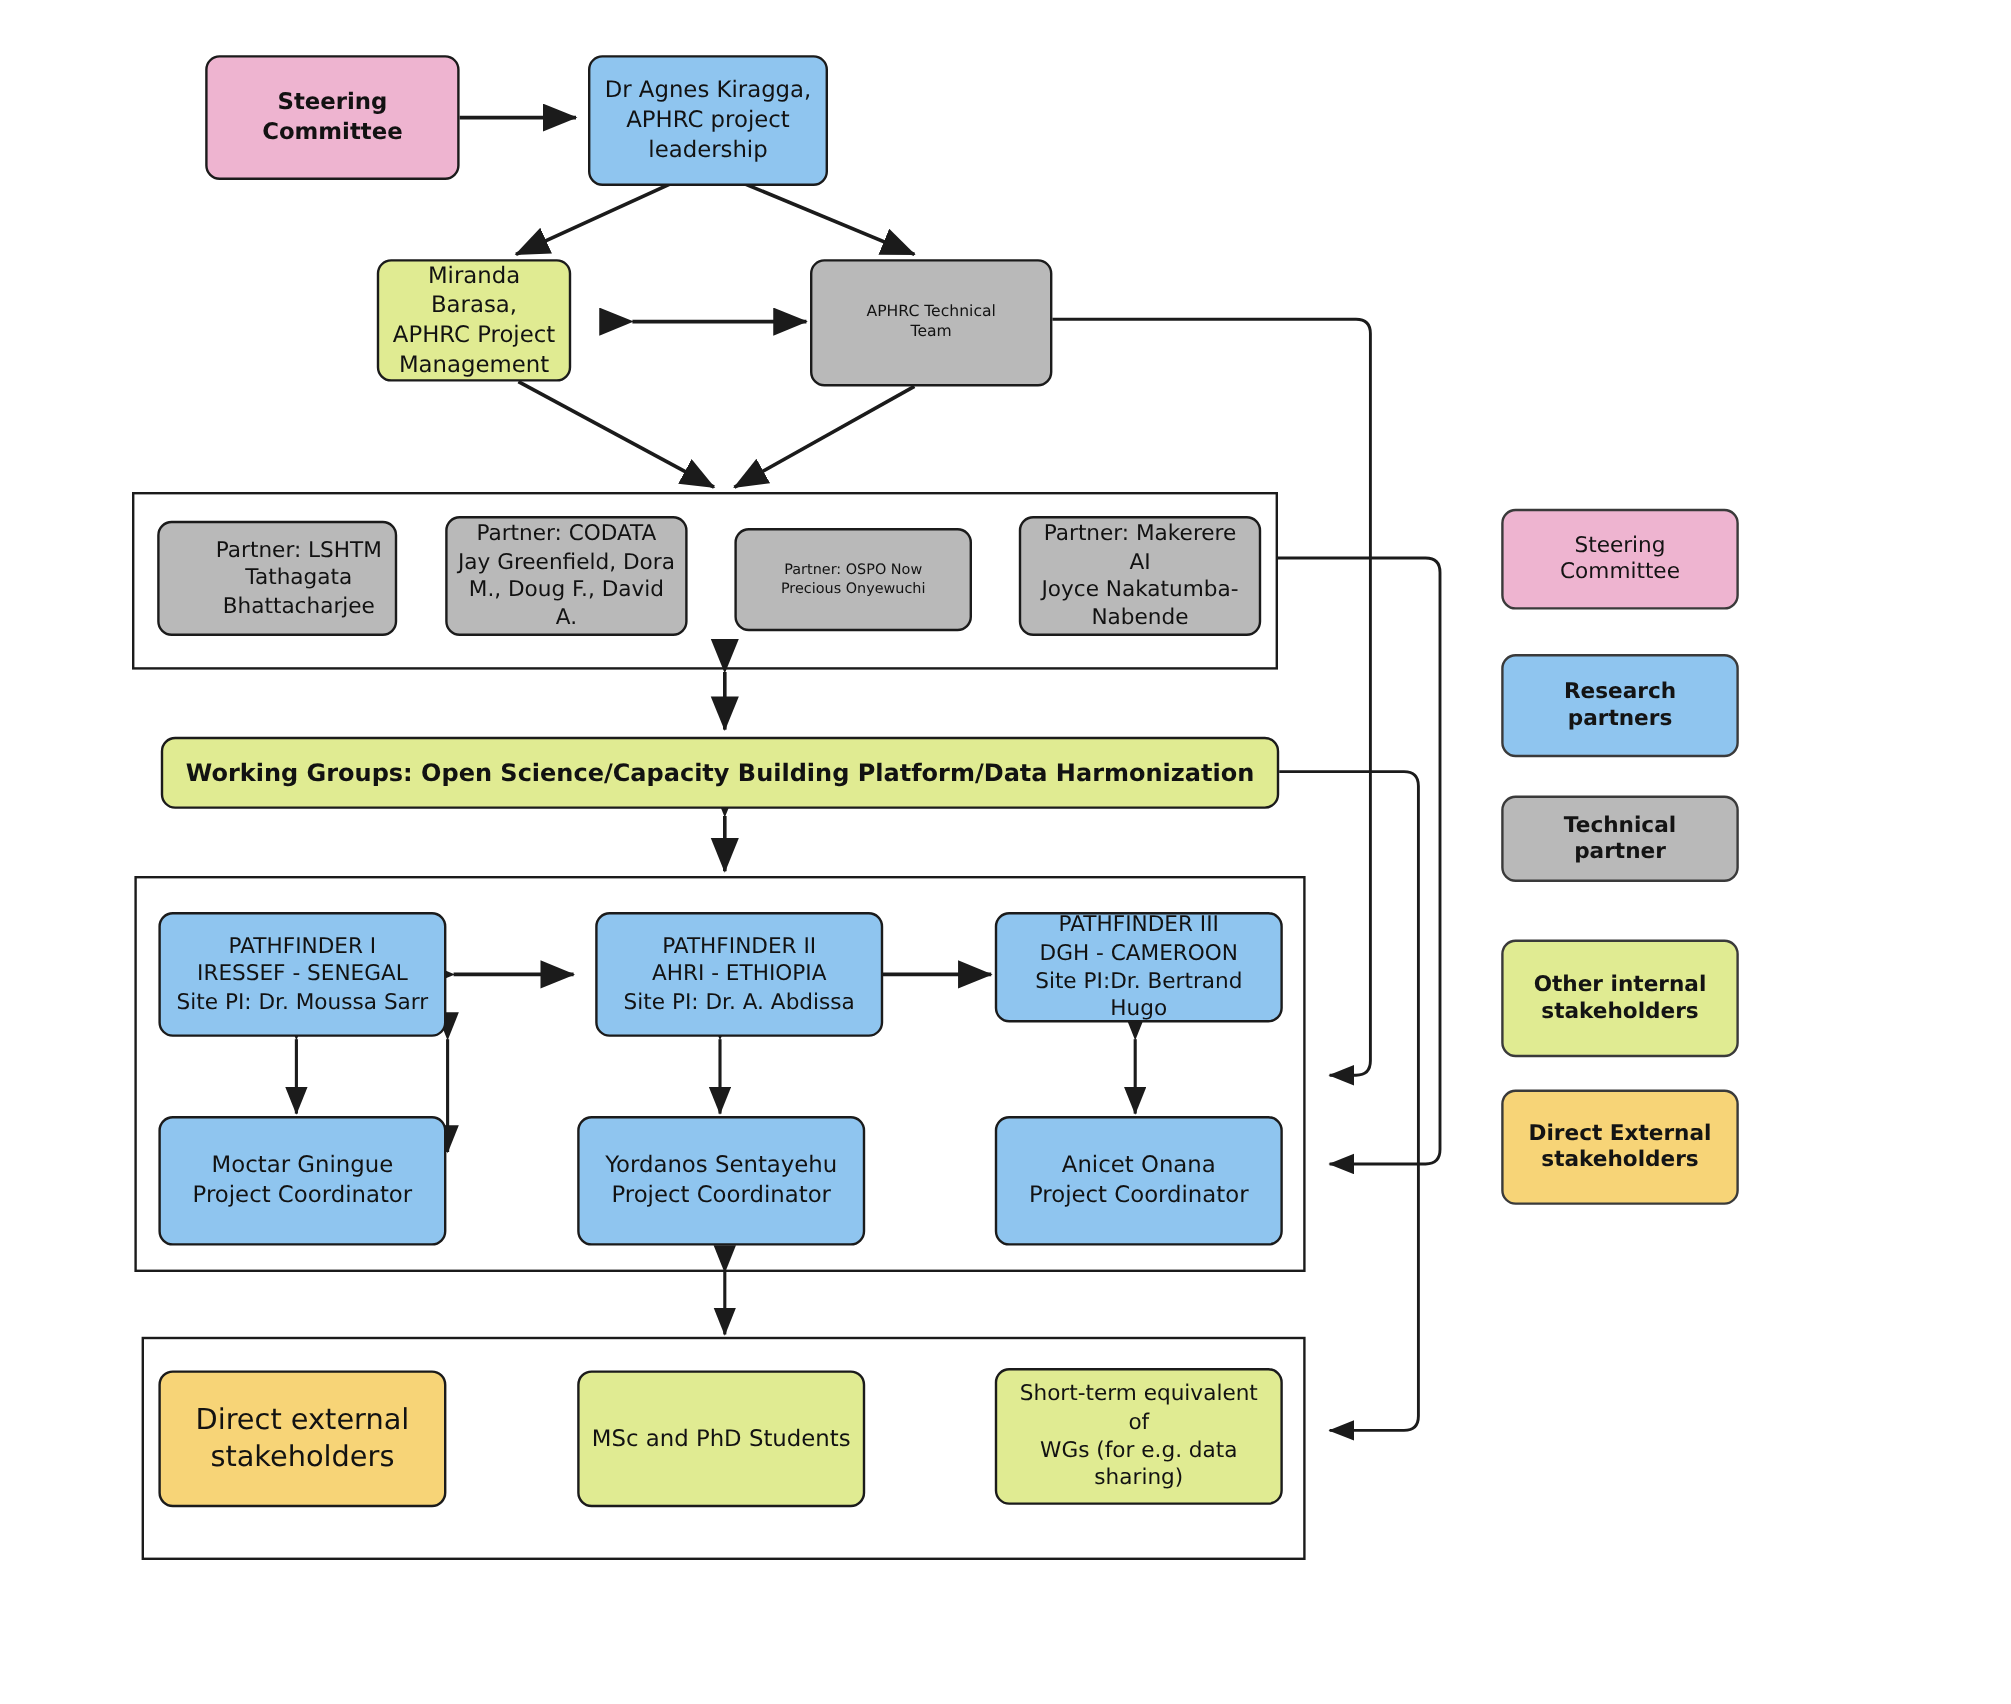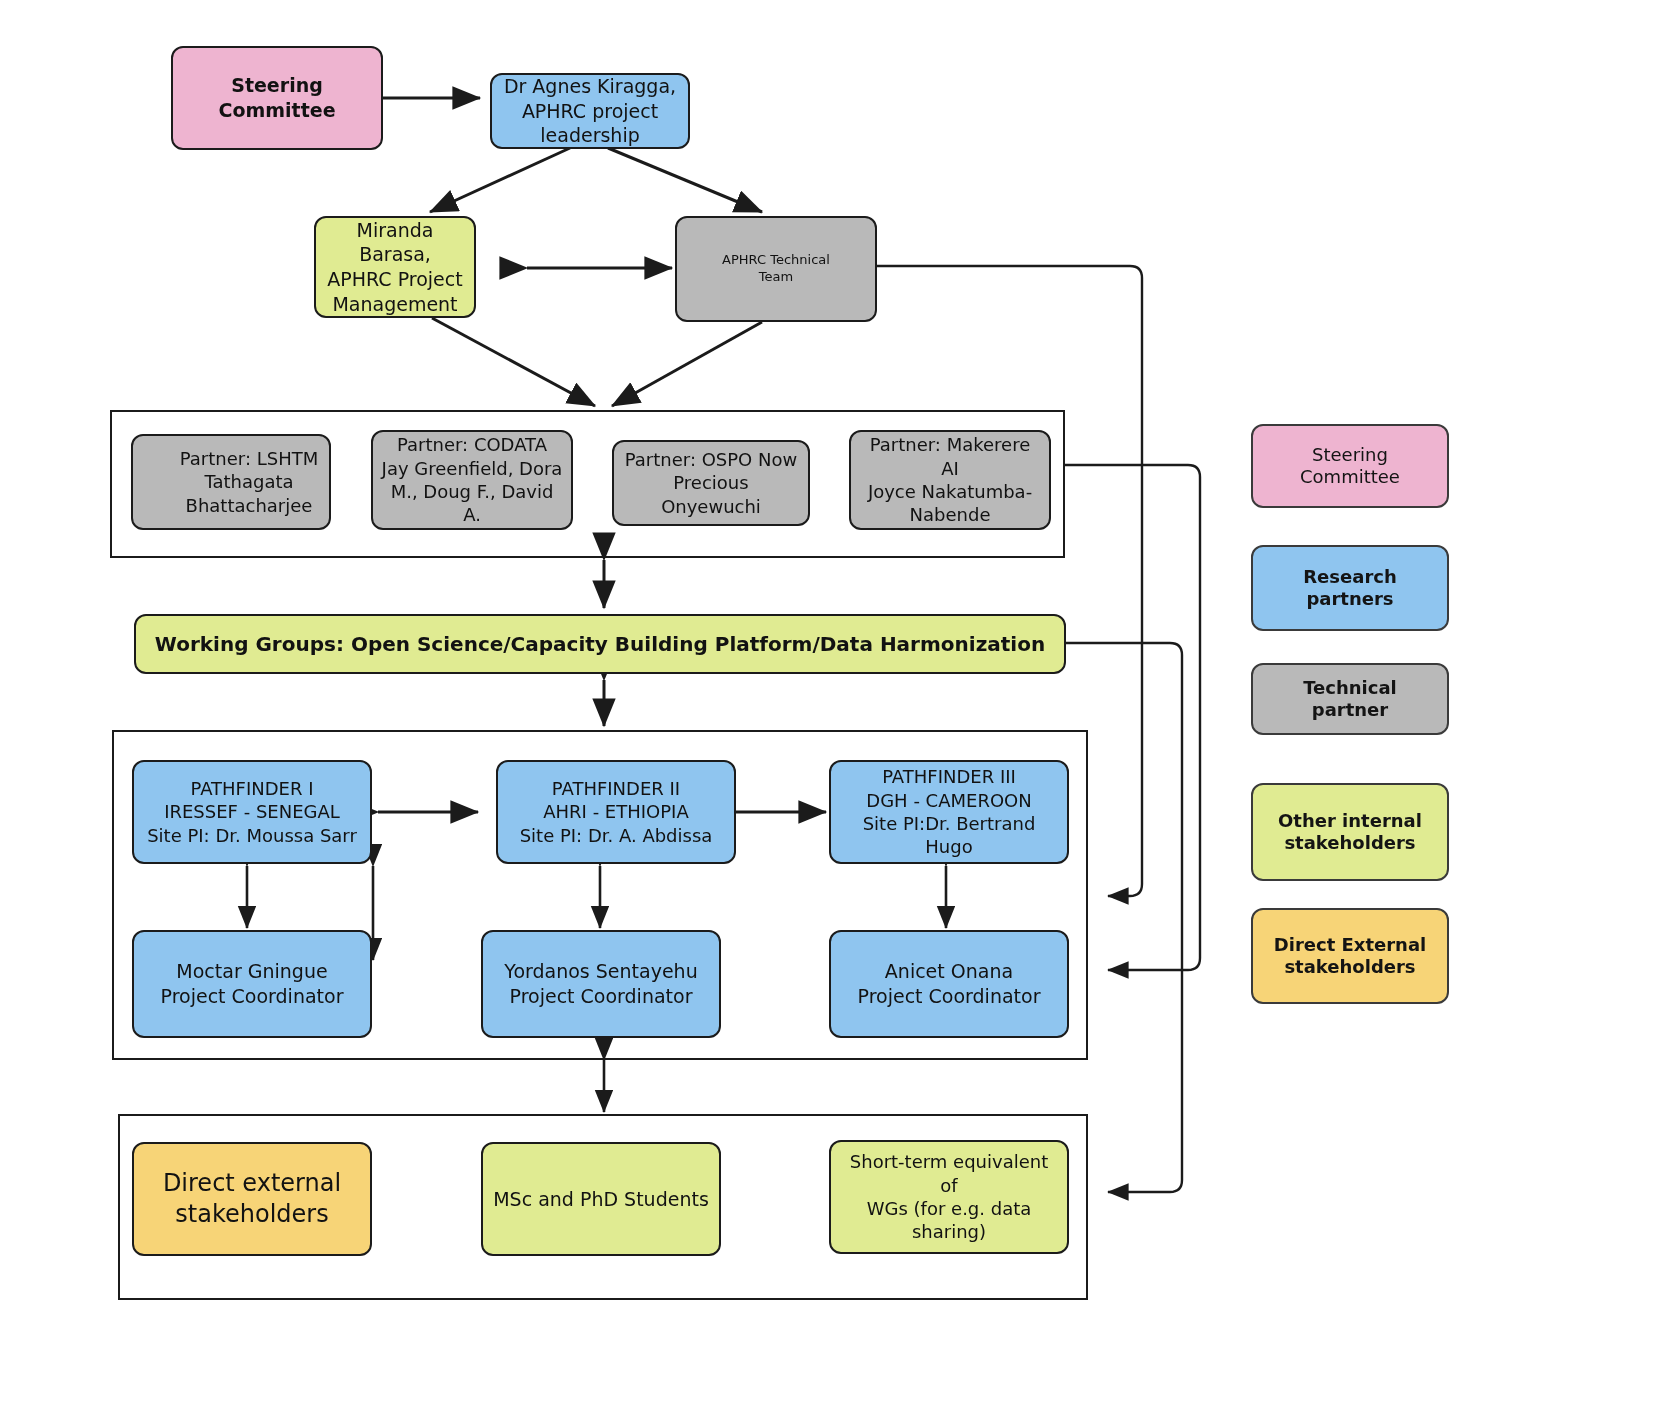--- a/index.html
+++ b/index.html
@@ -105,56 +105,56 @@
       <path d="M877,266 L1130,266 Q1142,266 1142,278 L1142,884 Q1142,896 1130,896 L1108,896" marker-end="url(#ah)"></path>
 
       <path d="M1065,465 L1188,465 Q1200,465 1200,477 L1200,958 Q1200,970 1188,970 L1108,970" marker-end="url(#ah)"></path>
 
       <path d="M1066,643 L1170,643 Q1182,643 1182,655 L1182,1180 Q1182,1192 1170,1192 L1108,1192" marker-end="url(#ah)"></path>
     </g>
   </svg>
 
   <div class="node pink bold" style="left:171px;top:46px;width:212px;height:104px;font-size:19px;">Steering Committee</div>
 
-  <div class="node blue" style="left:490px;top:46px;width:200px;height:76px;font-size:19px;margin-top:27px;">Dr Agnes Kiragga,
+  <div class="node blue" style="left:490px;top:46px;width:200px;height:109px;font-size:19px;">Dr Agnes Kiragga,
 APHRC project
 leadership</div>
 
   <div class="node lime" style="left:314px;top:216px;width:162px;height:102px;font-size:19px;">Miranda Barasa,
 APHRC Project
 Management</div>
 
   <div class="node grey" style="left:675px;top:216px;width:202px;height:106px;font-size:13px;">APHRC Technical
 Team</div>
 
   <div class="group" style="left:110px;top:410px;width:955px;height:148px;"></div>
 
   <div class="node grey" style="left:131px;top:434px;width:200px;height:96px;font-size:18px;padding-left:44px;">Partner: LSHTM
 Tathagata
 Bhattacharjee</div>
   <div class="node grey" style="left:371px;top:430px;width:202px;height:100px;font-size:18px;">Partner: CODATA
 Jay Greenfield, Dora
 M., Doug F., David A.</div>
-  <div class="node grey" style="left:612px;top:440px;width:198px;height:86px;font-size:18px;">Partner: OSPO Now
+  <div class="node grey" style="left:612px;top:440px;width:198px;height:86px;font-size:12px;">Partner: OSPO Now
 Precious Onyewuchi</div>
   <div class="node grey" style="left:849px;top:430px;width:202px;height:100px;font-size:18px;">Partner: Makerere AI
 Joyce Nakatumba-
 Nabende</div>
 
   <div class="node lime bold" style="left:134px;top:614px;width:932px;height:60px;font-size:20px;">Working Groups: Open Science/Capacity Building Platform/Data Harmonization</div>
 
   <div class="group" style="left:112px;top:730px;width:976px;height:330px;"></div>
 
   <div class="node blue" style="left:132px;top:760px;width:240px;height:104px;font-size:18px;">PATHFINDER I
 IRESSEF - SENEGAL
 Site PI: Dr. Moussa Sarr</div>
   <div class="node blue" style="left:496px;top:760px;width:240px;height:104px;font-size:18px;">PATHFINDER II
 AHRI - ETHIOPIA
 Site PI: Dr. A. Abdissa</div>
-  <div class="node blue" style="left:829px;top:760px;width:240px;height:104px;font-size:18px;">PATHFINDER III
+  <div class="node blue" style="left:829px;top:760px;width:240px;height:92px;font-size:18px;">PATHFINDER III
 DGH - CAMEROON
 Site PI:Dr. Bertrand Hugo</div>
 
   <div class="node blue" style="left:132px;top:930px;width:240px;height:108px;font-size:19px;">Moctar Gningue
 Project Coordinator</div>
   <div class="node blue" style="left:481px;top:930px;width:240px;height:108px;font-size:19px;">Yordanos Sentayehu
 Project Coordinator</div>
   <div class="node blue" style="left:829px;top:930px;width:240px;height:108px;font-size:19px;">Anicet Onana
 Project Coordinator</div>
 

